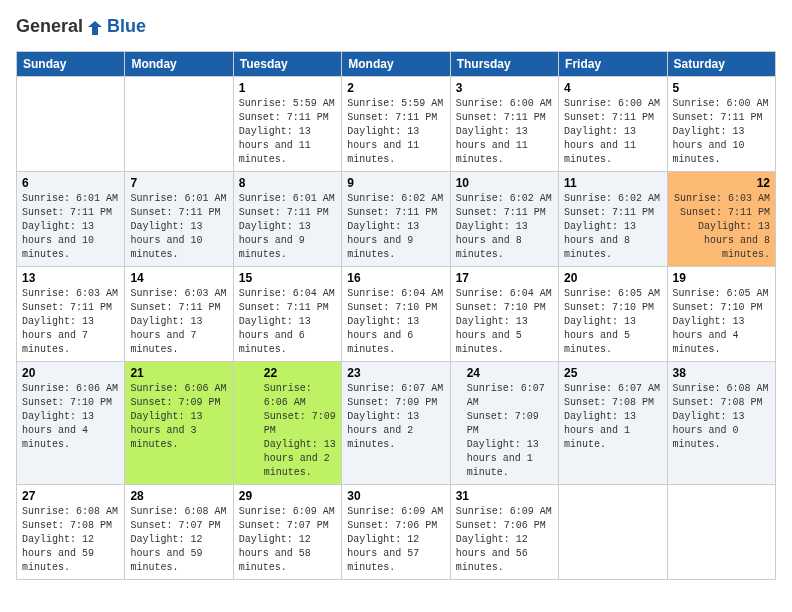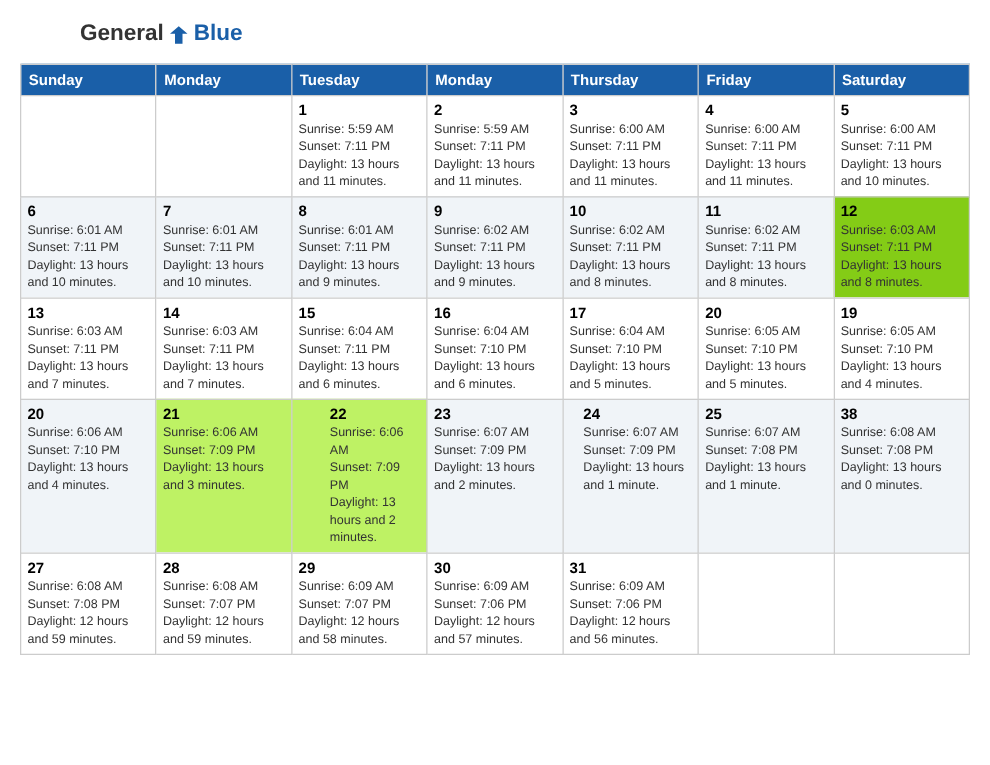--- a/index.html
+++ b/index.html
@@ -12,21 +12,20 @@
     }
     .header {
       display: flex;
       justify-content: space-between;
       align-items: flex-start;
       margin-bottom: 12px;
     }
     .logo {
       display: flex;
       align-items: flex-start;
-      margin-left: 48px;
     }
     .title-block {
       text-align: right;
     }
     .month-title {
       font-size: 36px;
       font-weight: bold;
       color: #333;
     }
     .location-title {
@@ -61,20 +60,21 @@
     .day-num {
       font-weight: bold;
       font-size: 12px;
       display: block;
       margin-bottom: 2px;
     }
     .day-info {
       color: #333;
       line-height: 1.4;
       font-size: 10px;
+      font-family: Liberation Mono, monospace;
     }
     .empty-cell {
       background: #fff !important;
     }
   </style>
 </head>
 <body>
 
 <div class="header">
   <div class="logo">
@@ -168,21 +168,21 @@
           <div class="day-info" style="white-space: pre-line;">Sunrise: 6:02 AM
 Sunset: 7:11 PM
 Daylight: 13 hours and 8 minutes.</div>
         </td>
         <td style="background-color: rgb(240, 244, 248);">
           <span class="day-num">11</span>
           <div class="day-info" style="white-space: pre-line;">Sunrise: 6:02 AM
 Sunset: 7:11 PM
 Daylight: 13 hours and 8 minutes.</div>
         </td>
-        <td style="background-color: #84cc16;">
+        <td style="background-color: #fdba74; text-align: right;">
           <span class="day-num">12</span>
           <div class="day-info" style="white-space: pre-line;">Sunrise: 6:03 AM
 Sunset: 7:11 PM
 Daylight: 13 hours and 8 minutes.</div>
         </td>
       </tr>
       <tr>
         <td>
           <span class="day-num">13</span>
           <div class="day-info" style="white-space: pre-line;">Sunrise: 6:03 AM

